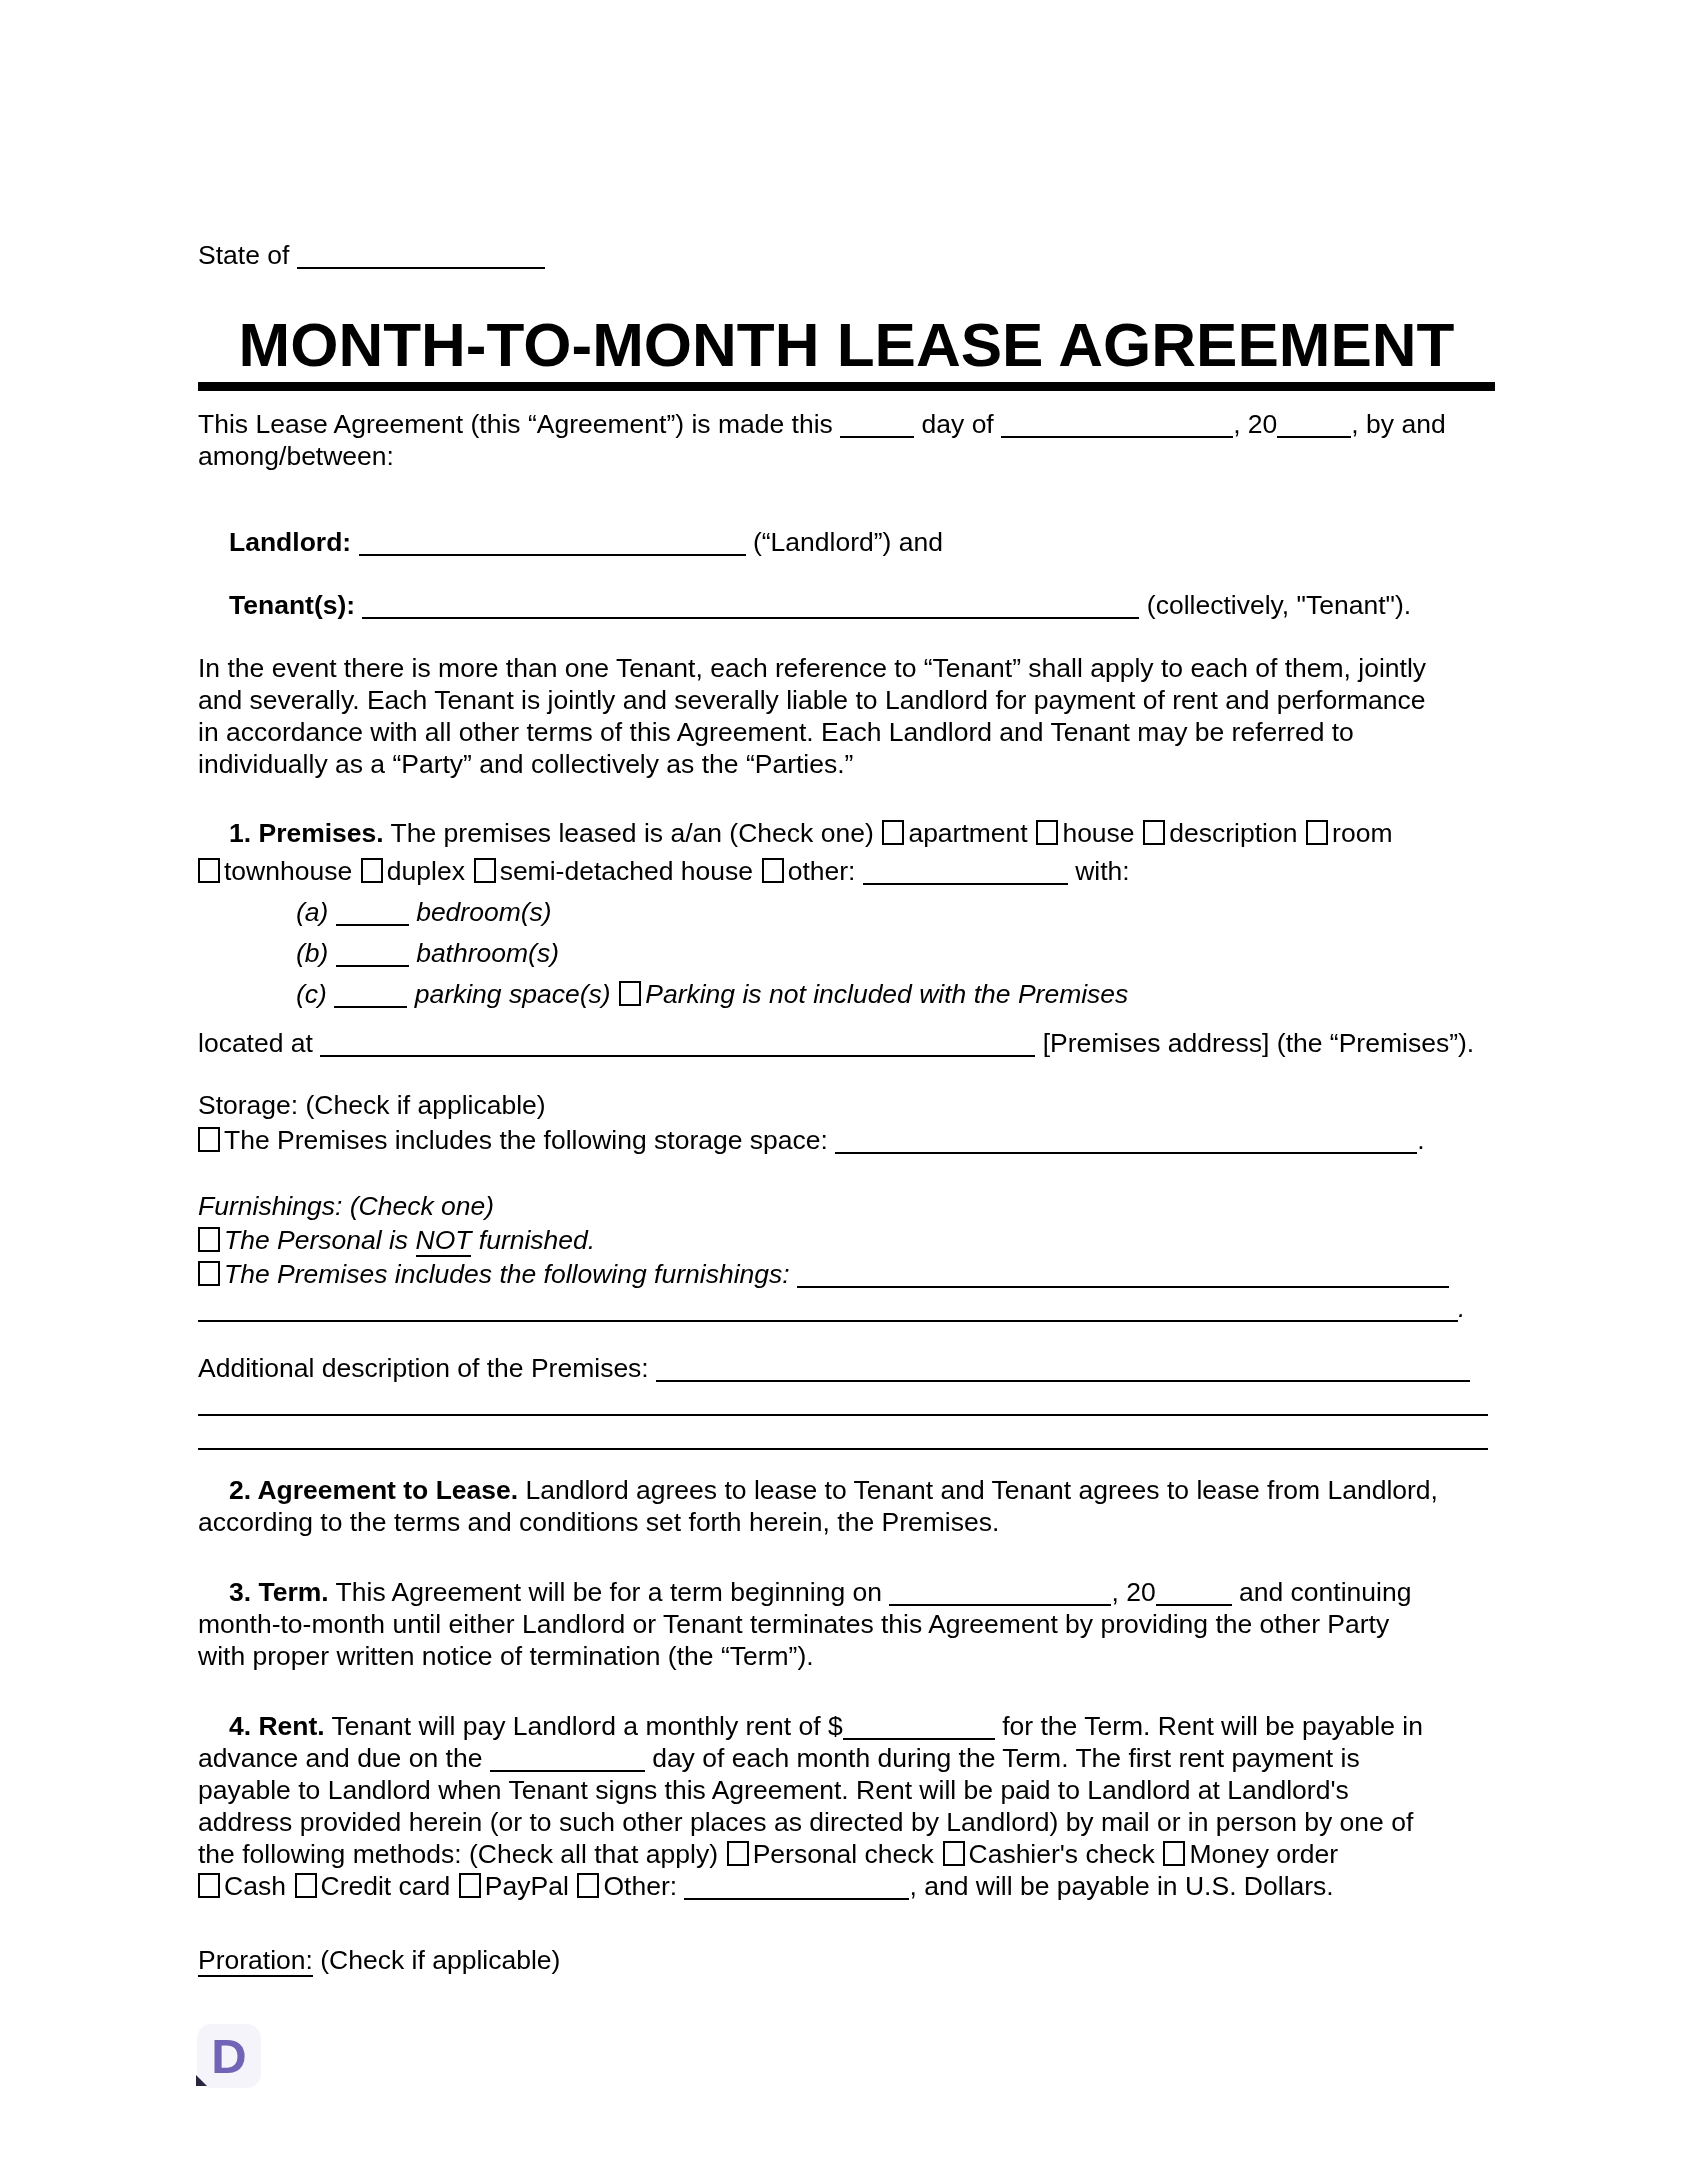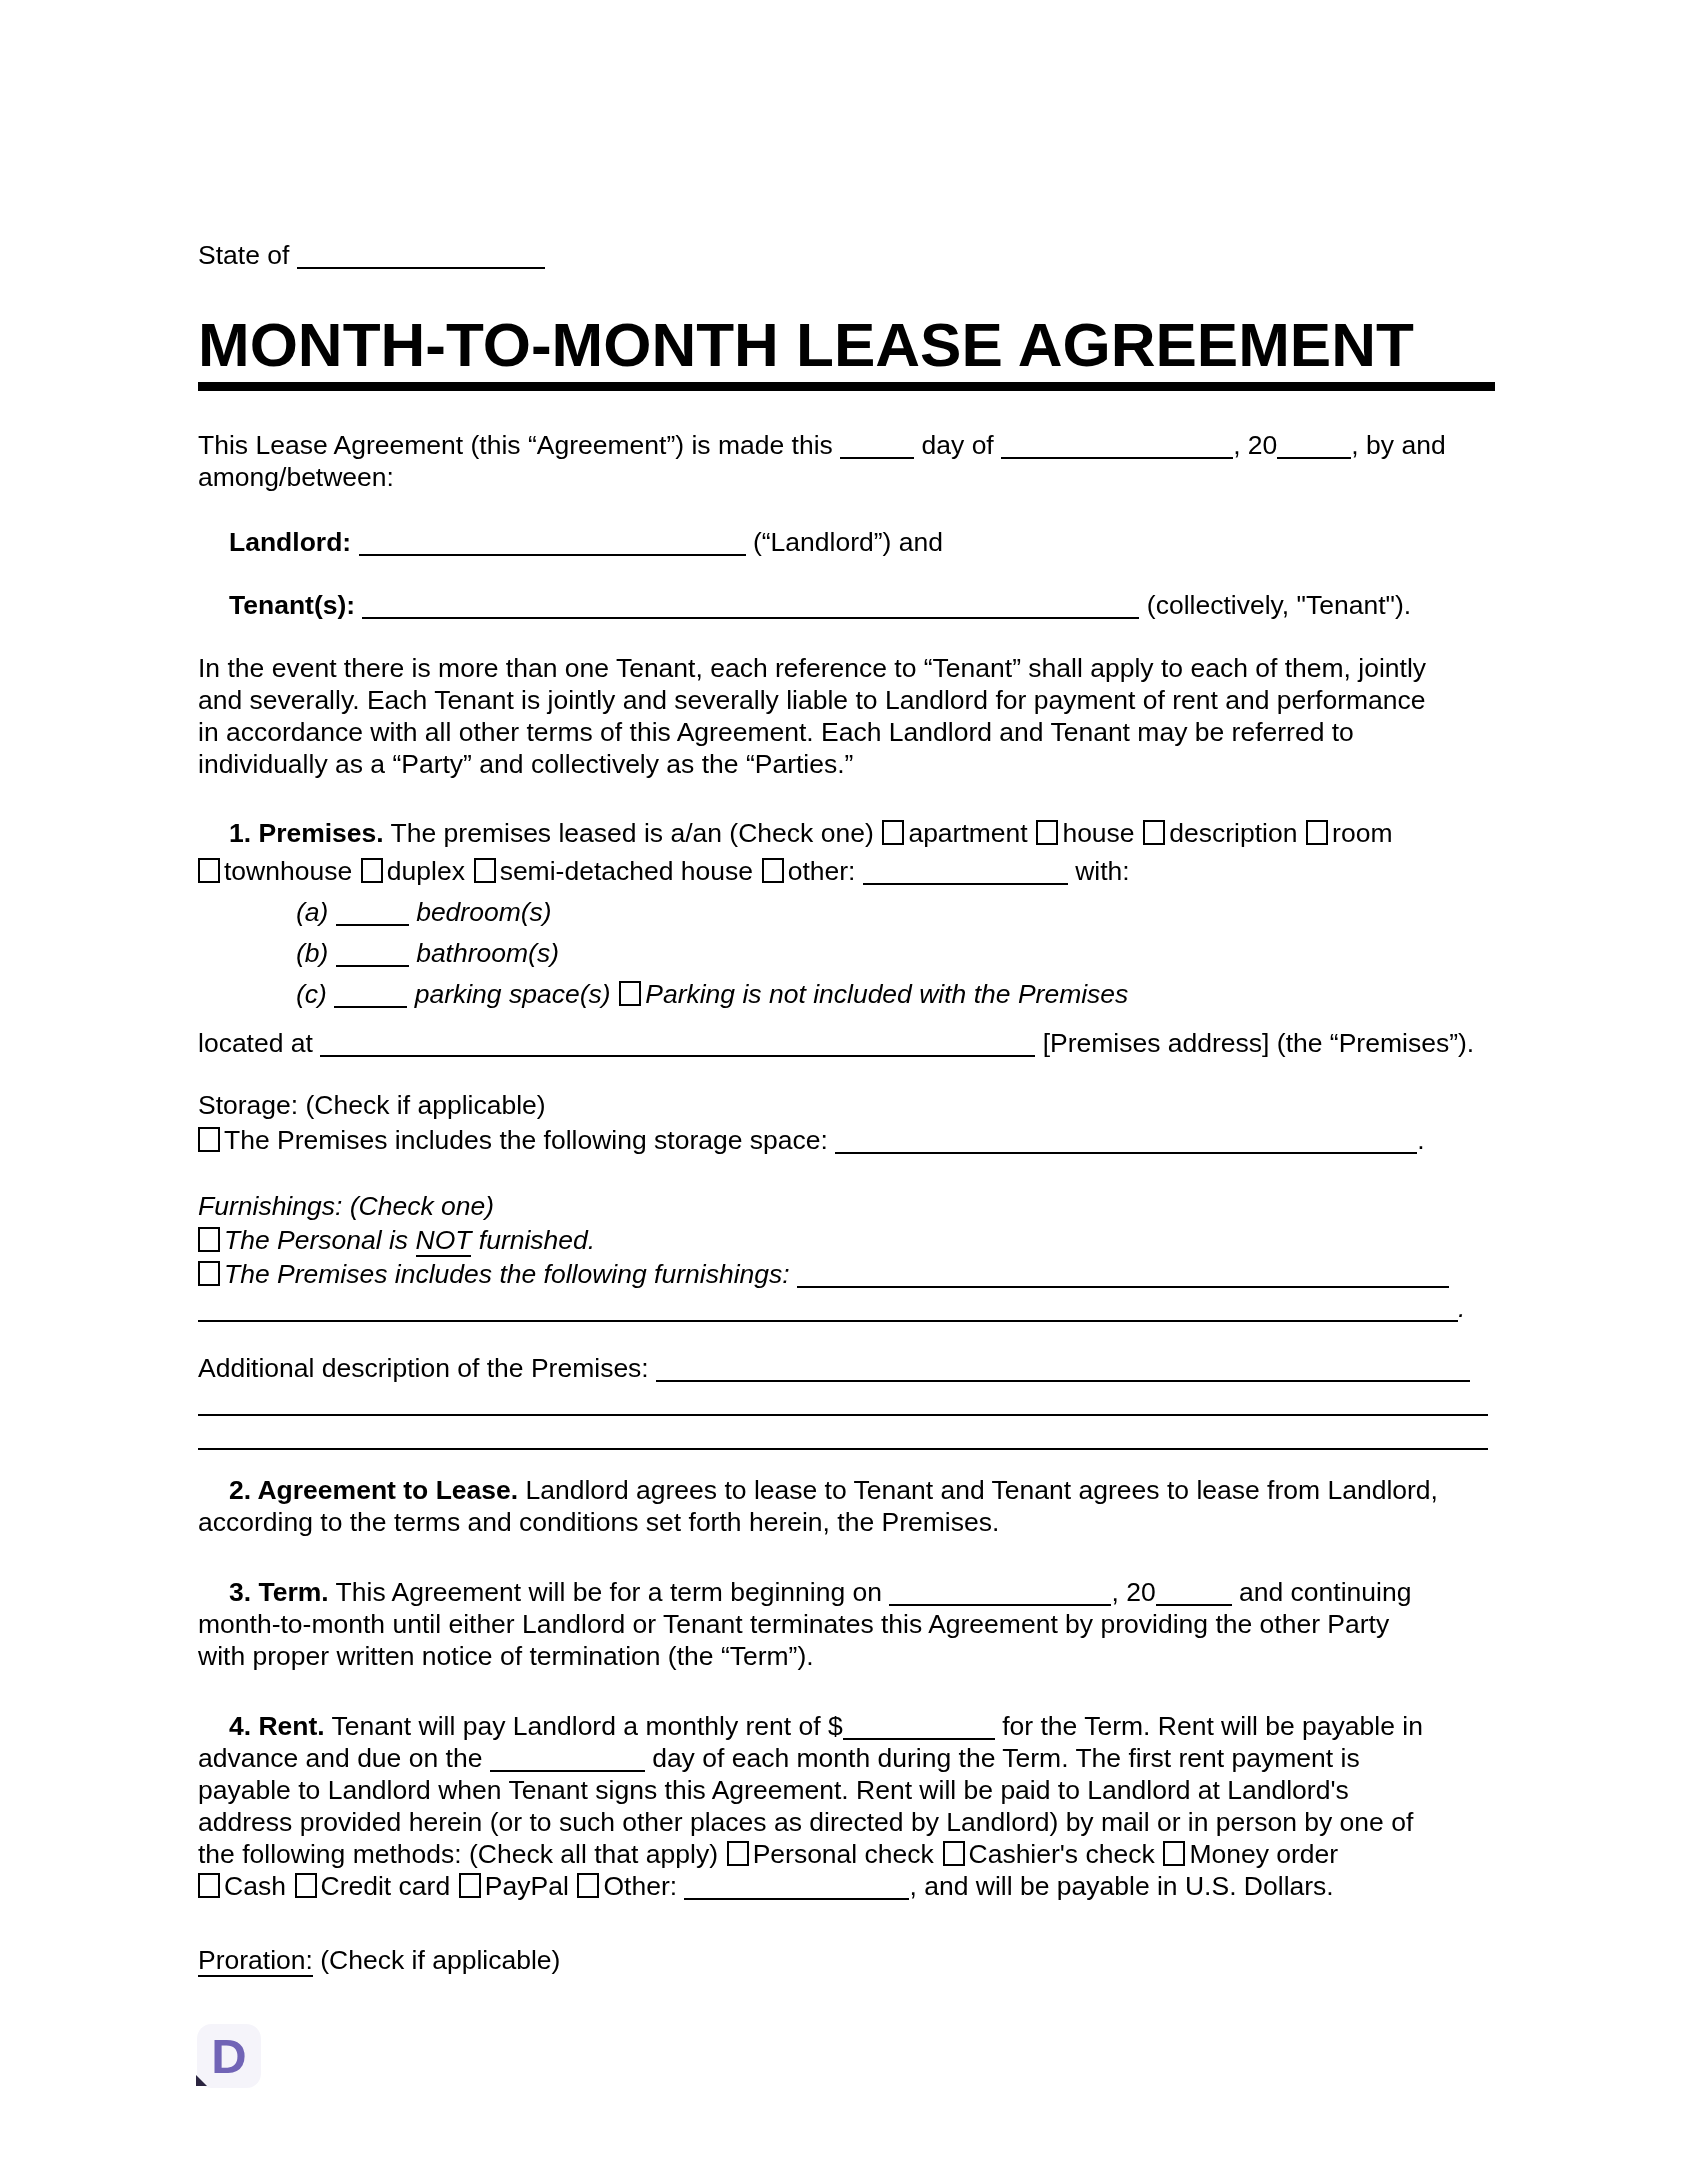--- a/index.html
+++ b/index.html
@@ -17,21 +17,21 @@
   .blank{
     display:inline-block;height:22.5px;
     border-bottom:2.6px solid #000;
     margin-bottom:-4.6px;
   }
   .cb{
     display:inline-block;width:18px;height:20.5px;
     border:2px solid #000;background:#fff;
     margin:0 4px -2.6px 1.3px;
   }
-  .title-wrap{top:310px;font-weight:bold;font-size:62px;line-height:69px;letter-spacing:0;}
+  .title-wrap{top:310px;text-align:center;font-weight:bold;font-size:62px;line-height:69px;letter-spacing:0;}
   .title-rule{top:382px;height:8.6px;background:#000;}
   .ul{border-bottom:2.6px solid #000;}
   .logo{
     position:absolute;left:197px;top:2024px;
     width:64px;height:64px;border-radius:14.6px;
     background:#f5f4fa;
     display:flex;align-items:center;justify-content:center;
   }
   .logo .d{
     position:relative;
@@ -51,21 +51,21 @@
 <div class="page">
 
   <div class="blk" style="top:239px">
     <span>State of</span>
     <span class="blank" style="width:248px"></span>
   </div>
 
   <div class="blk title-wrap">MONTH-TO-MONTH LEASE AGREEMENT</div>
   <div class="blk title-rule"></div>
 
-  <div class="blk" style="top:429px">
+  <div class="blk" style="top:408px">
     <div class="line"><span>This Lease Agreement (this “Agreement”) is made this</span> <span class="blank" style="width:74px"></span> <span>day of</span> <span class="blank" style="width:232px"></span><span>, 20</span><span class="blank" style="width:74px"></span><span>, by and</span></div>
     <div class="line">among/between:</div>
   </div>
 
   <div class="blk" style="top:526px">
     <span class="b">Landlord:</span> <span class="blank" style="width:387px"></span> <span>(“Landlord”) and</span>
   </div>
 
   <div class="blk" style="top:589px">
     <span class="b">Tenant(s):</span> <span class="blank" style="width:777px"></span> <span>(collectively, "Tenant").</span>

